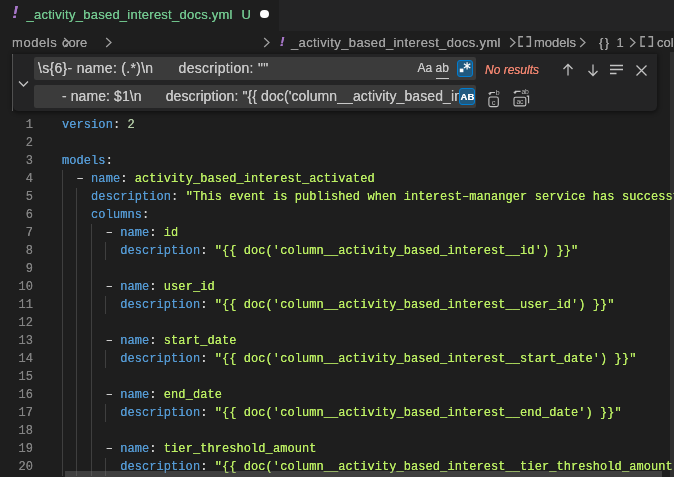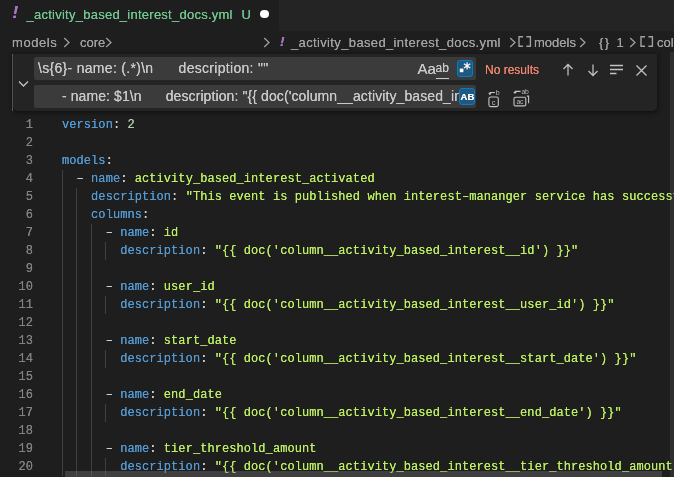--- a/index.html
+++ b/index.html
@@ -28,21 +28,21 @@
   <span class="abs" style="left:26.5px; top:6.5px; font-size:13px; letter-spacing:0.25px; color:#73c991;">_activity_based_interest_docs.yml</span>
   <span class="abs" style="left:241.5px; top:6.5px; font-size:13px; color:#73c991;">U</span>
   <span class="abs" style="left:260px; top:9.5px; width:8.8px; height:8.8px; border-radius:4.4px; background:#ffffff;"></span>
 
   <div class="abs" id="crumbs" style="left:0; top:31px; width:674px; height:21px; background:#1e1e1e;"></div>
   <div class="abs" style="left:0; top:31px; width:674px; height:21px; font-size:13px; color:#a3a3a3;">
     <span class="abs" style="left:12px; top:4px; letter-spacing:0.55px;">models</span>
     <svg class="abs crumb-sep" style="left:61.5px; top:5.5px;" width="9" height="11" viewBox="0 0 9 11">
         <path d="M2.2 1 L7 5.5 L2.2 10" fill="none" stroke="#a3a3a3" stroke-width="1.25"></path>
       </svg>
-    <span class="abs" style="left:80px; top:4px;text-align:right;">core</span>
+    <span class="abs" style="left:62px; top:4px;text-align:right;">core</span>
     <svg class="abs crumb-sep" style="left:104px; top:5.5px;" width="9" height="11" viewBox="0 0 9 11">
         <path d="M2.2 1 L7 5.5 L2.2 10" fill="none" stroke="#a3a3a3" stroke-width="1.25"></path>
       </svg>
     <svg class="abs crumb-sep" style="left:262px; top:5.5px;" width="9" height="11" viewBox="0 0 9 11">
         <path d="M2.2 1 L7 5.5 L2.2 10" fill="none" stroke="#a3a3a3" stroke-width="1.25"></path>
       </svg>
     <span class="abs" style="left:280px; top:2.5px; font-size:13.5px; font-weight:700; color:#a978cb; font-style:italic;">!</span>
     <span class="abs" style="left:291px; top:4px; letter-spacing:0.36px;">_activity_based_interest_docs.yml</span>
     <svg class="abs crumb-sep" style="left:507.5px; top:5.5px;" width="9" height="11" viewBox="0 0 9 11">
         <path d="M2.2 1 L7 5.5 L2.2 10" fill="none" stroke="#a3a3a3" stroke-width="1.25"></path>
@@ -123,30 +123,30 @@
   </div>
 
   <div class="abs" style="left:11.6px; top:54px; width:1.5px; height:56.5px; background:#6f6f6f;"></div>
   <div class="abs" style="left:13px; top:54px; width:644px; height:56.5px; background:#252526; border-radius:0 0 5px 5px; box-shadow:0 1px 4px 1px rgba(0,0,0,0.45);"></div>
   <svg class="abs" style="left:18px; top:80px;" width="11" height="8" viewBox="0 0 11 8">
       <path d="M1 1.5 L5.5 6 L10 1.5" fill="none" stroke="#c5c5c5" stroke-width="1.3"></path>
     </svg>
 
   <div class="abs" style="left:33.5px; top:56.5px; width:442.5px; height:23px; background:#3c3c3c; border-radius:2px; overflow:hidden;">
     <span class="abs" style="left:4.5px; top:0; line-height:23px; font-size:14px; color:#cccccc; white-space:pre; letter-spacing:0.3px;">\s{6}- name: (.*)\n      description: ""</span>
-    <span class="abs" style="left:384px; top:0; line-height:23px; font-size:15px; color:#cccccc;">Aa</span>
+    <span class="abs" style="left:384px; top:0; line-height:23px; font-size:12px; color:#cccccc;">Aa</span>
     <span class="abs" style="left:402px; top:2px; line-height:19px; font-size:12px; color:#cccccc; border-bottom:1px solid #cccccc;">ab</span>
   </div>
   <div class="fw-btn" style="left:457.3px; top:60.4px;">
       <svg width="14" height="15" viewBox="0 0 14 15" style="display:block">
         <rect x="1.8" y="7.6" width="3.6" height="3.6" fill="#ffffff"></rect>
         <path d="M9.1 1.2 V8.6 M5.9 2.75 L12.3 7.05 M12.3 2.75 L5.9 7.05" stroke="#ffffff" stroke-width="1.25" fill="none"></path>
       </svg>
     </div>
-  <span class="abs" style="left:485px; top:63px; font-size:12px; color:#f48771;">No results</span>
+  <span class="abs" style="left:485px; top:63px; font-size:12px; color:#f48771;font-style:italic;">No results</span>
   <svg class="abs" style="left:560px; top:61.5px;" width="16" height="16" viewBox="0 0 16 16">
       <path d="M8 2.5 L8 13.5 M3.5 7 L8 2.5 L12.5 7" fill="none" stroke="#c5c5c5" stroke-width="1.25"></path>
     </svg>
   <svg class="abs" style="left:584.5px; top:61.5px;" width="16" height="16" viewBox="0 0 16 16">
       <path d="M8 2.5 L8 13.5 M3.5 9 L8 13.5 L12.5 9" fill="none" stroke="#c5c5c5" stroke-width="1.25"></path>
     </svg>
   <svg class="abs" style="left:609px; top:62px;" width="15" height="15" viewBox="0 0 15 15">
       <path d="M1 3.5 H14 M1 7.5 H14 M1 11.5 H7.5" fill="none" stroke="#c5c5c5" stroke-width="1.5"></path>
     </svg>
   <svg class="abs" style="left:634.5px; top:63.5px;" width="13" height="13" viewBox="0 0 13 13">

